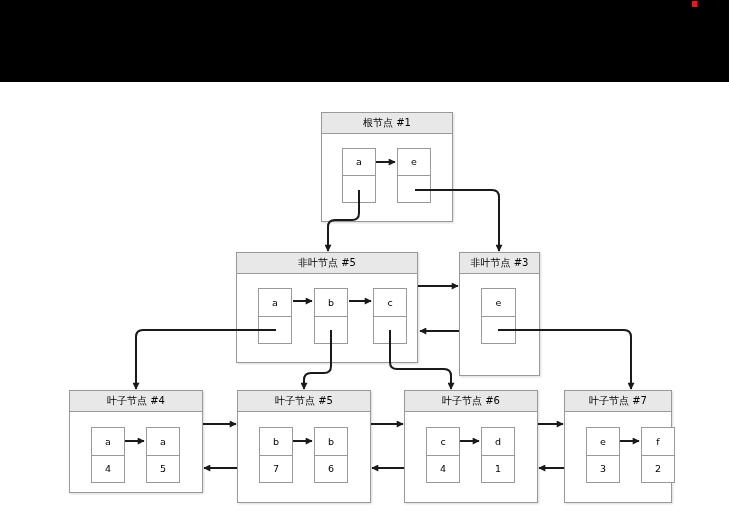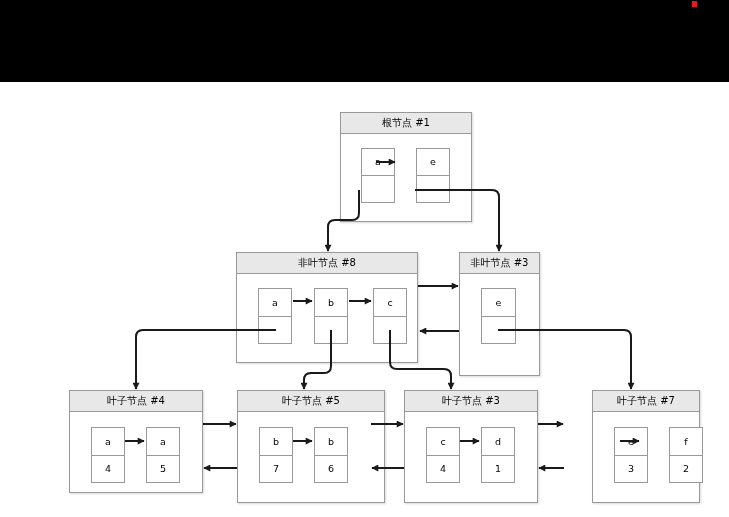--- a/index.html
+++ b/index.html
@@ -40,34 +40,34 @@
 </style>
 </head>
 <body>
 
 <div id="topbar">
   <div id="recdot"></div>
 </div>
 
 <div id="canvas">
 
-  <div class="node" style="left:340px;top:30px;width:132px;height:110px">
+  <div class="node" style="left:321px;top:30px;width:132px;height:110px">
     <div class="node-header">根节点 #1</div>
     <div class="cell" style="left:20px;top:35px;width:34px;height:55px">
       <div class="cell-key">a</div>
       <div class="cell-val"></div>
     </div>
     <div class="cell" style="left:75px;top:35px;width:34px;height:55px">
       <div class="cell-key">e</div>
       <div class="cell-val"></div>
     </div>
   </div>
 
   <div class="node" style="left:236px;top:170px;width:182px;height:111px">
-    <div class="node-header">非叶节点 #8</div>
+    <div class="node-header">非叶节点 #5</div>
     <div class="cell" style="left:21px;top:35px;width:34px;height:56px">
       <div class="cell-key">a</div>
       <div class="cell-val"></div>
     </div>
     <div class="cell" style="left:77px;top:35px;width:34px;height:56px">
       <div class="cell-key">b</div>
       <div class="cell-val"></div>
     </div>
     <div class="cell" style="left:136px;top:35px;width:34px;height:56px">
       <div class="cell-key">c</div>
@@ -88,45 +88,45 @@
     <div class="cell" style="left:21px;top:36px;width:34px;height:56px">
       <div class="cell-key">a</div>
       <div class="cell-val">4</div>
     </div>
     <div class="cell" style="left:76px;top:36px;width:34px;height:56px">
       <div class="cell-key">a</div>
       <div class="cell-val">5</div>
     </div>
   </div>
 
-  <div class="node" style="left:237px;top:308px;width:148px;height:113px">
+  <div class="node" style="left:237px;top:308px;width:134px;height:113px">
     <div class="node-header">叶子节点 #5</div>
     <div class="cell" style="left:21px;top:36px;width:34px;height:56px">
       <div class="cell-key">b</div>
       <div class="cell-val">7</div>
     </div>
     <div class="cell" style="left:76px;top:36px;width:34px;height:56px">
       <div class="cell-key">b</div>
       <div class="cell-val">6</div>
     </div>
   </div>
 
   <div class="node" style="left:404px;top:308px;width:134px;height:113px">
-    <div class="node-header">叶子节点 #3</div>
+    <div class="node-header">叶子节点 #6</div>
     <div class="cell" style="left:21px;top:36px;width:34px;height:56px">
       <div class="cell-key">c</div>
       <div class="cell-val">4</div>
     </div>
     <div class="cell" style="left:76px;top:36px;width:34px;height:56px">
       <div class="cell-key">d</div>
       <div class="cell-val">1</div>
     </div>
   </div>
 
-  <div class="node" style="left:592px;top:308px;width:108px;height:113px">
+  <div class="node" style="left:564px;top:308px;width:108px;height:113px">
     <div class="node-header">叶子节点 #7</div>
     <div class="cell" style="left:21px;top:36px;width:34px;height:56px">
       <div class="cell-key">e</div>
       <div class="cell-val">3</div>
     </div>
     <div class="cell" style="left:76px;top:36px;width:34px;height:56px">
       <div class="cell-key">f</div>
       <div class="cell-val">2</div>
     </div>
   </div>

